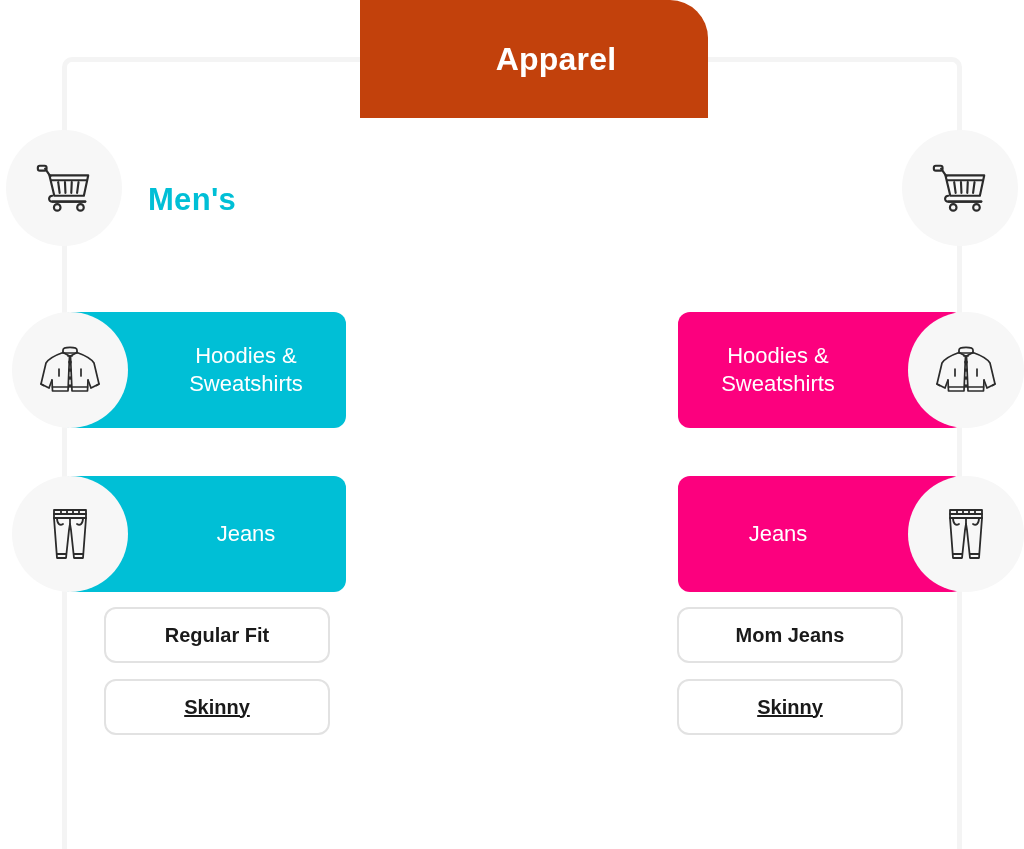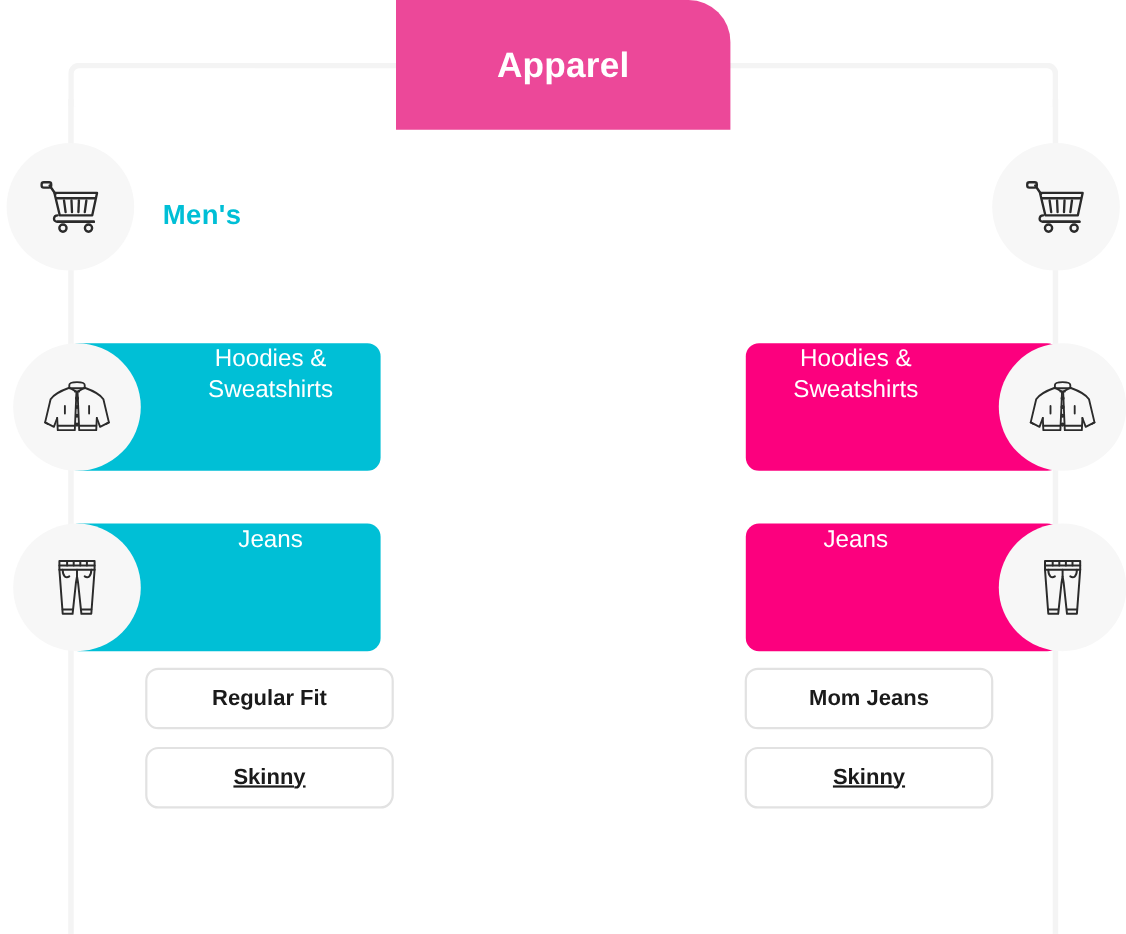--- a/index.html
+++ b/index.html
@@ -56,25 +56,26 @@
     height: 759px;
   }
 
   
   .root-node {
     position: absolute;
     left: 360px;
     top: 0px;
     width: 304px;
     height: 118px;
-    background: #ec4899;
+    background: #c2410c;
     border-radius: 0 38px 0 0;
     display: flex;
     align-items: center;
     justify-content: center;
+    padding-left: 44px;
   }
   .root-title {
     color: #ffffff;
     font-size: 32px;
     font-weight: bold;
     letter-spacing: 0.2px;
   }
 
   
   .icon-circle {
@@ -86,34 +87,34 @@
     display: flex;
     align-items: center;
     justify-content: center;
     z-index: 5;
   }
   .icon-circle svg { display: block; }
 
   
   .gender-label {
     position: absolute;
-    font-size: 25px;
+    font-size: 31px;
     font-weight: bold;
     letter-spacing: 0.3px;
     white-space: nowrap;
   }
   .gender-men  { left: 148px; top: 182px; color: #00bfd6; }
   .gender-women{ left: 722px; top: 182px; color: #fc007e; }
 
   
   .category-pill {
     position: absolute;
     border-radius: 12px;
     display: flex;
-    align-items: flex-start;
+    align-items: center;
     justify-content: center;
     text-align: center;
     color: #ffffff;
     font-size: 22px;
     line-height: 1.28;
     padding: 0 10px;
     box-sizing: border-box;
   }
   .pill-left  { left: 60px;  width: 286px; }
   .pill-right { left: 678px; width: 286px; }
@@ -134,21 +135,21 @@
     border-radius: 12px;
     background: #ffffff;
     display: flex;
     align-items: center;
     justify-content: center;
     box-sizing: border-box;
     color: #1a1a1a;
     font-size: 20px;
     font-weight: bold;
   }
-  .leaf-col-left  { left: 132px; justify-content: center; }
+  .leaf-col-left  { left: 104px; justify-content: center; }
   .leaf-col-right { left: 677px; }
   .leaf-row-0 { top: 607px; }
   .leaf-row-1 { top: 679px; text-decoration: underline; }
   .leaf-row-2 { top: 751px; }
 </style>
 </head>
 <body>
 
 <div id="canvas">
 

